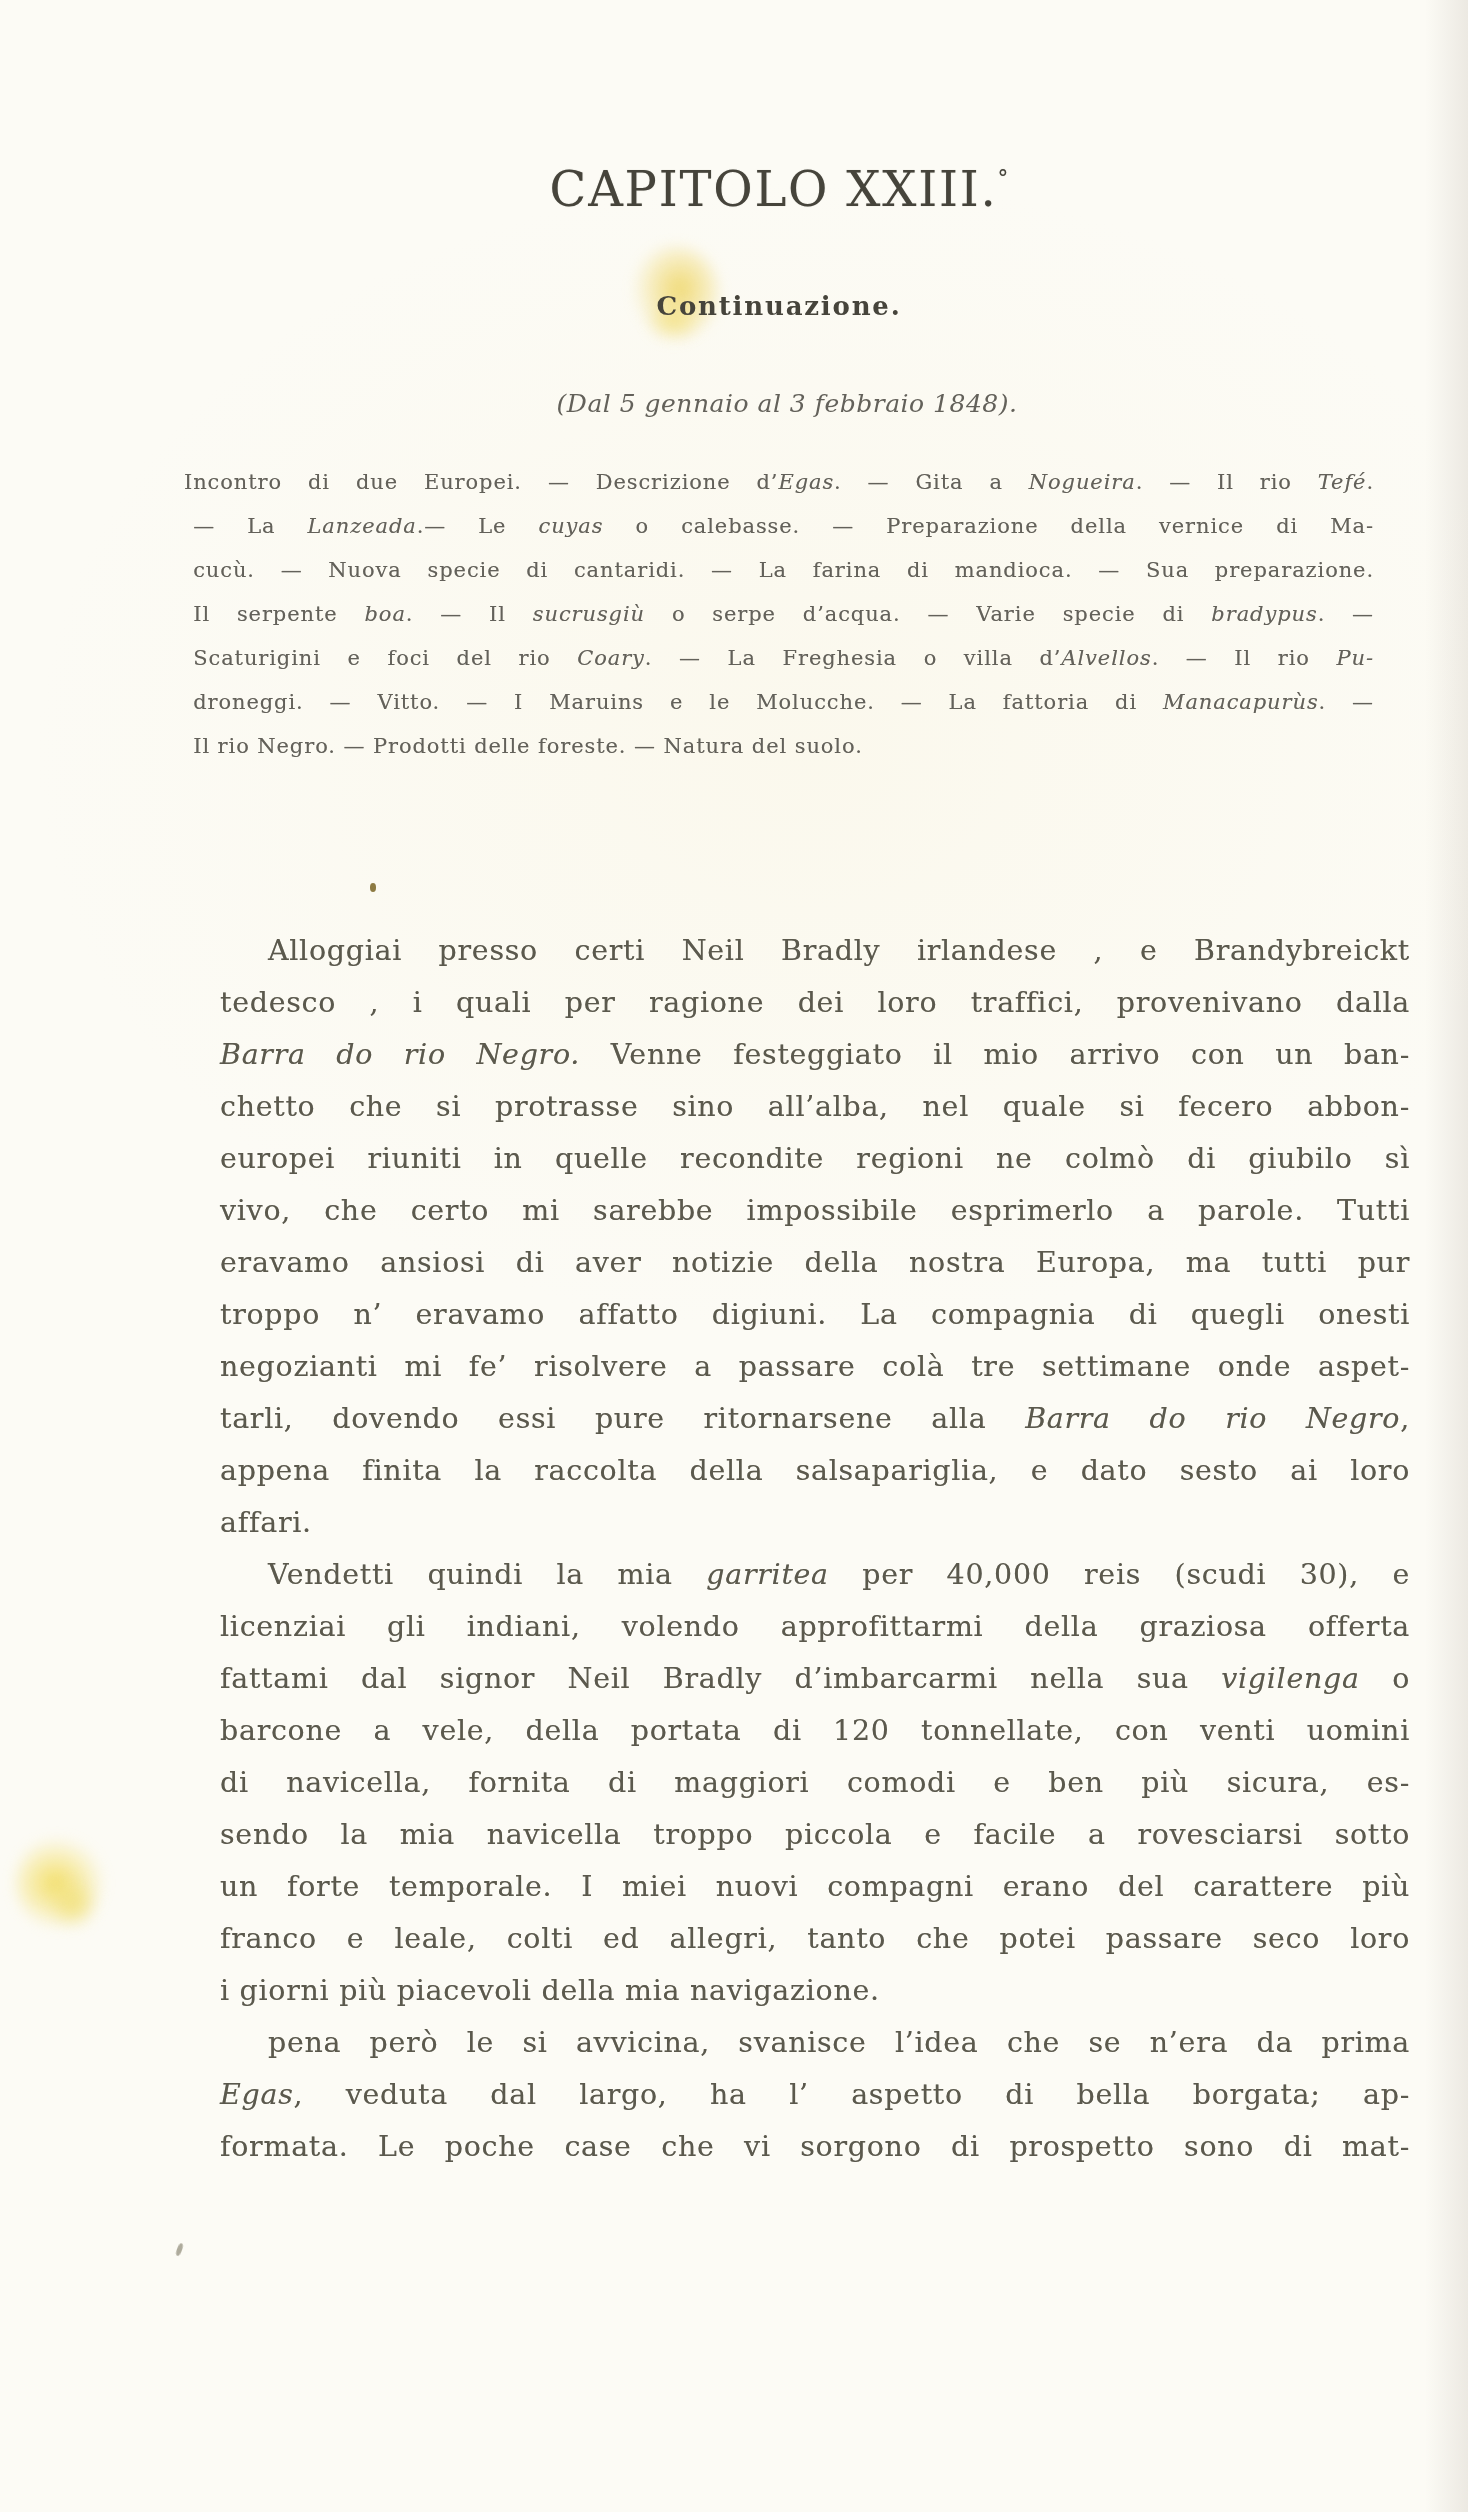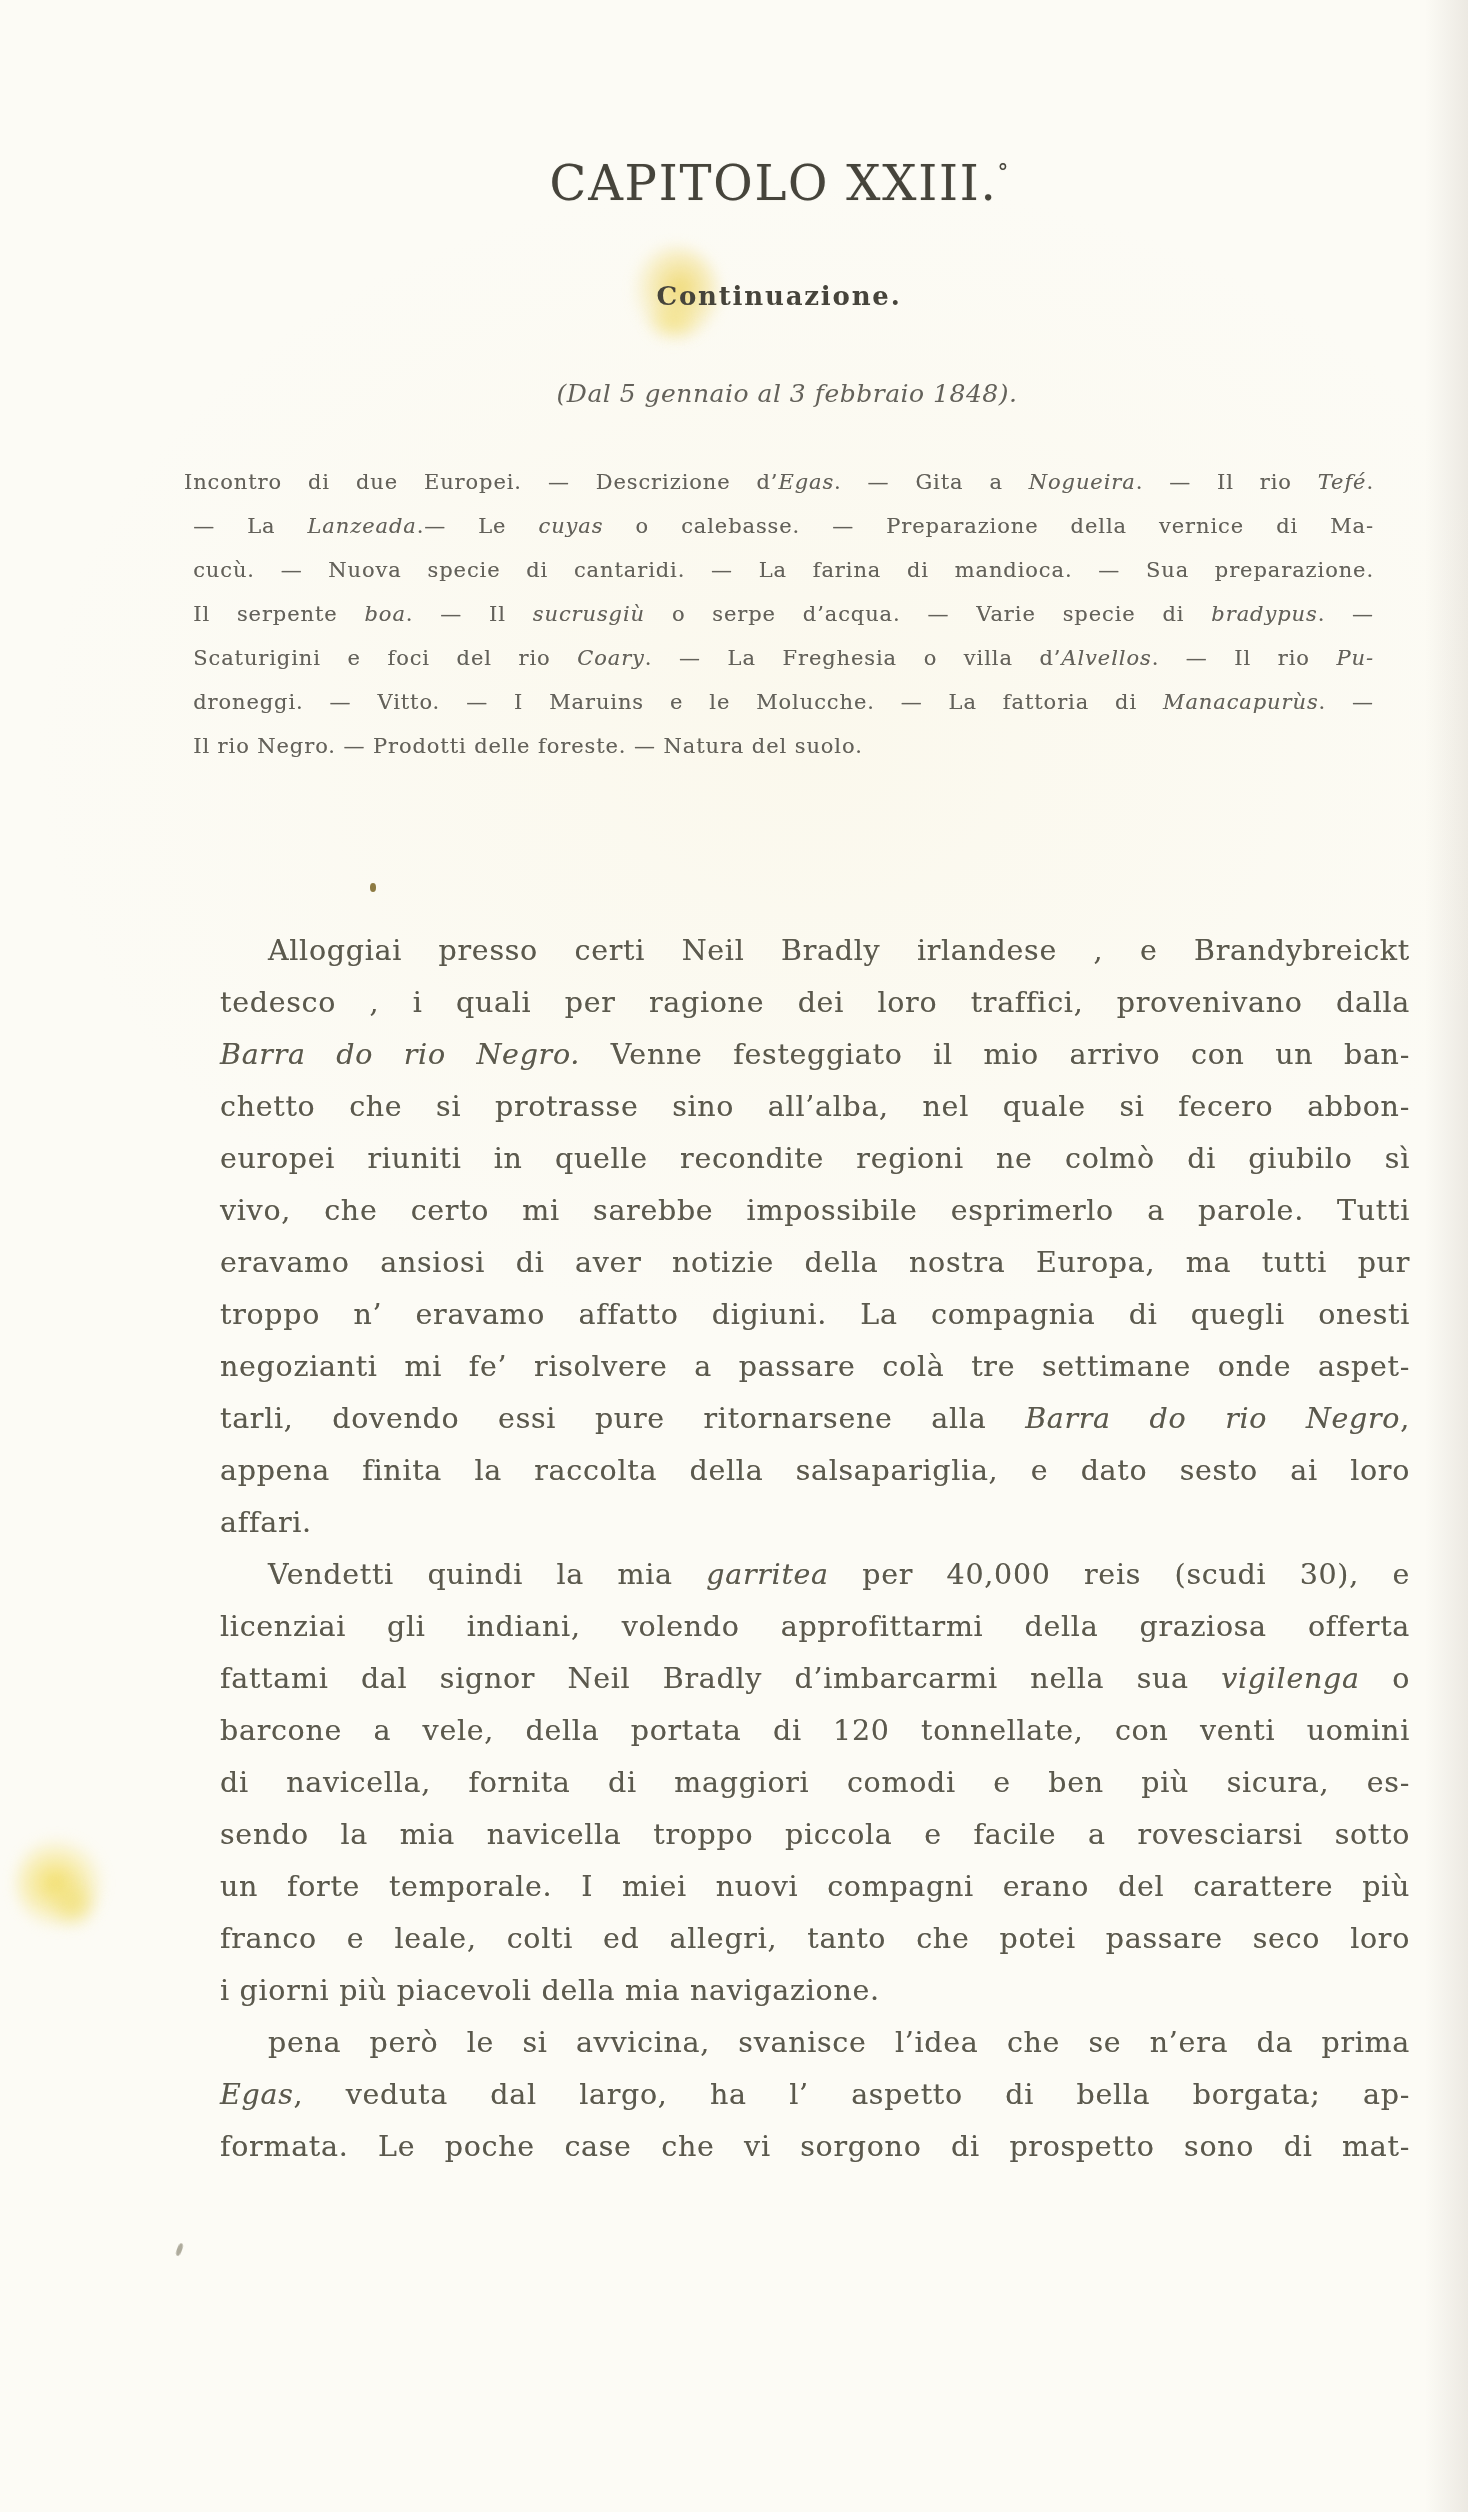--- a/index.html
+++ b/index.html
@@ -15,31 +15,31 @@
     font-family: "DejaVu Serif", serif;
     color: var(--ink, #5b594d);
   }
   .content {
     position: absolute;
     left: 184px;
     top: 0;
     width: 1190px;
     height: 100%;
   }
-  .centered { text-align: center; }
+  .centered { text-align: center; margin-top: 10px; }
 
   .title {
     position: absolute;
     top: 143px;
     left: 0; right: 0;
     font-size: 48px;
     letter-spacing: 1.8px;
     color: var(--ink-dark, #46443b);
     font-weight: normal;
-    margin: 12px;
+    margin: 18px;
     text-shadow: 0 0 0.9px rgba(70,68,59,0.35);
   }
   .title sup { font-size: 0.45em; vertical-align: 20px; letter-spacing: 0; }
 
   .subtitle {
     position: absolute;
     top: 281px;
     left: 0; right: 0;
     font-size: 26px;
     font-weight: bold;

